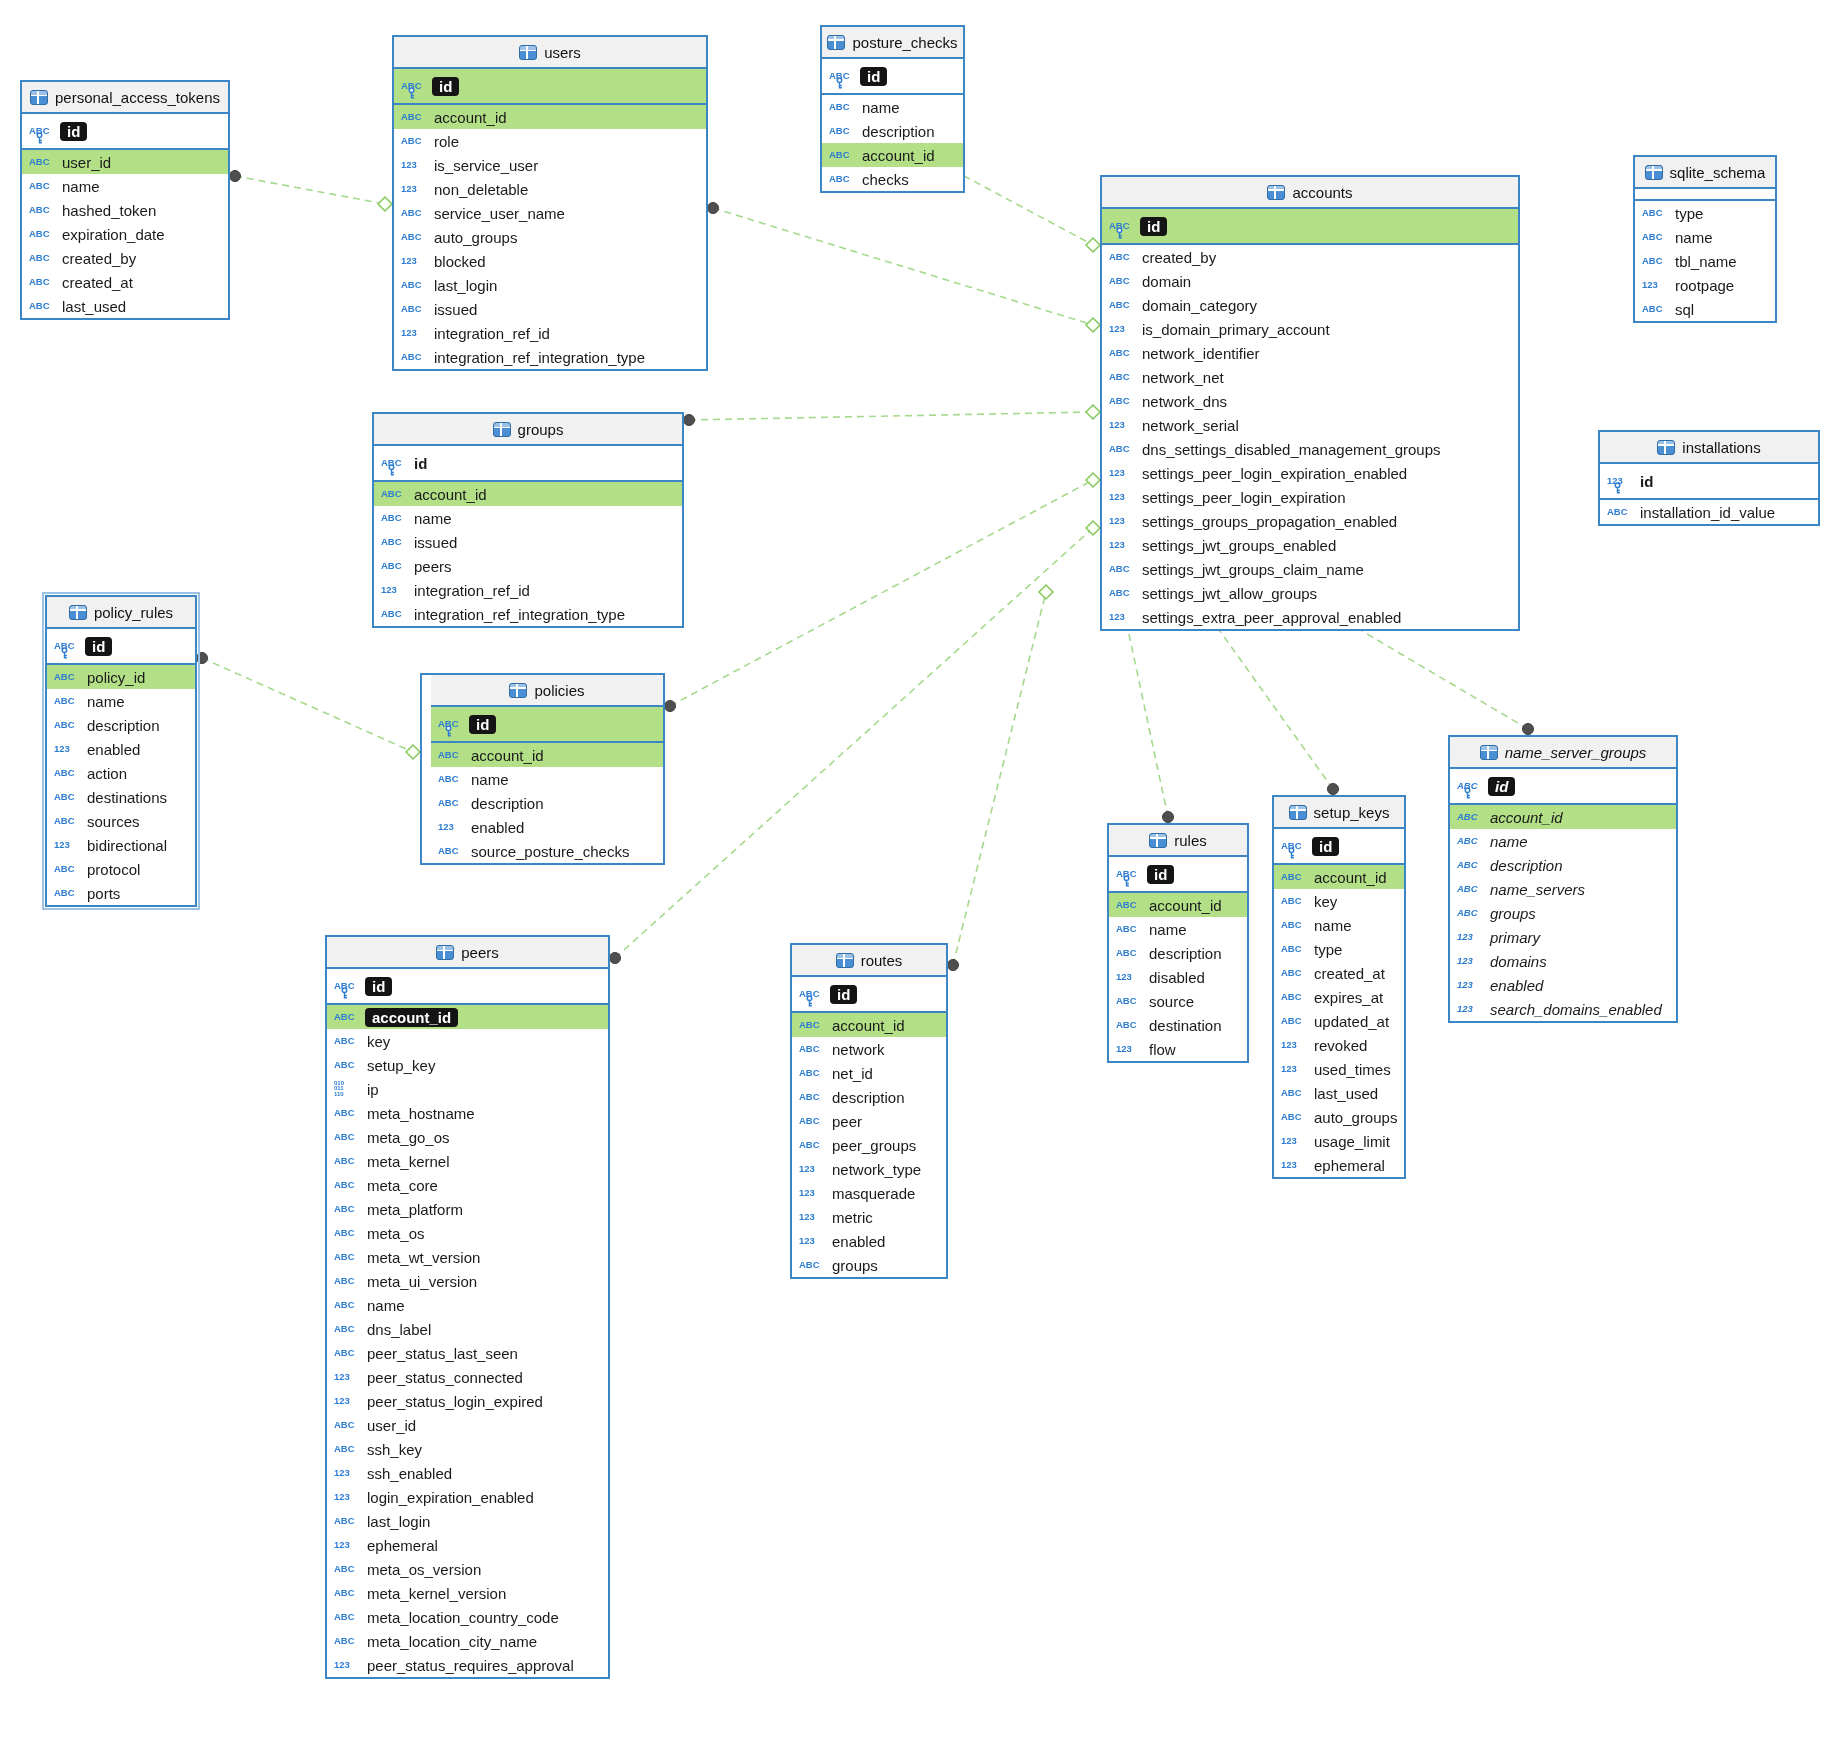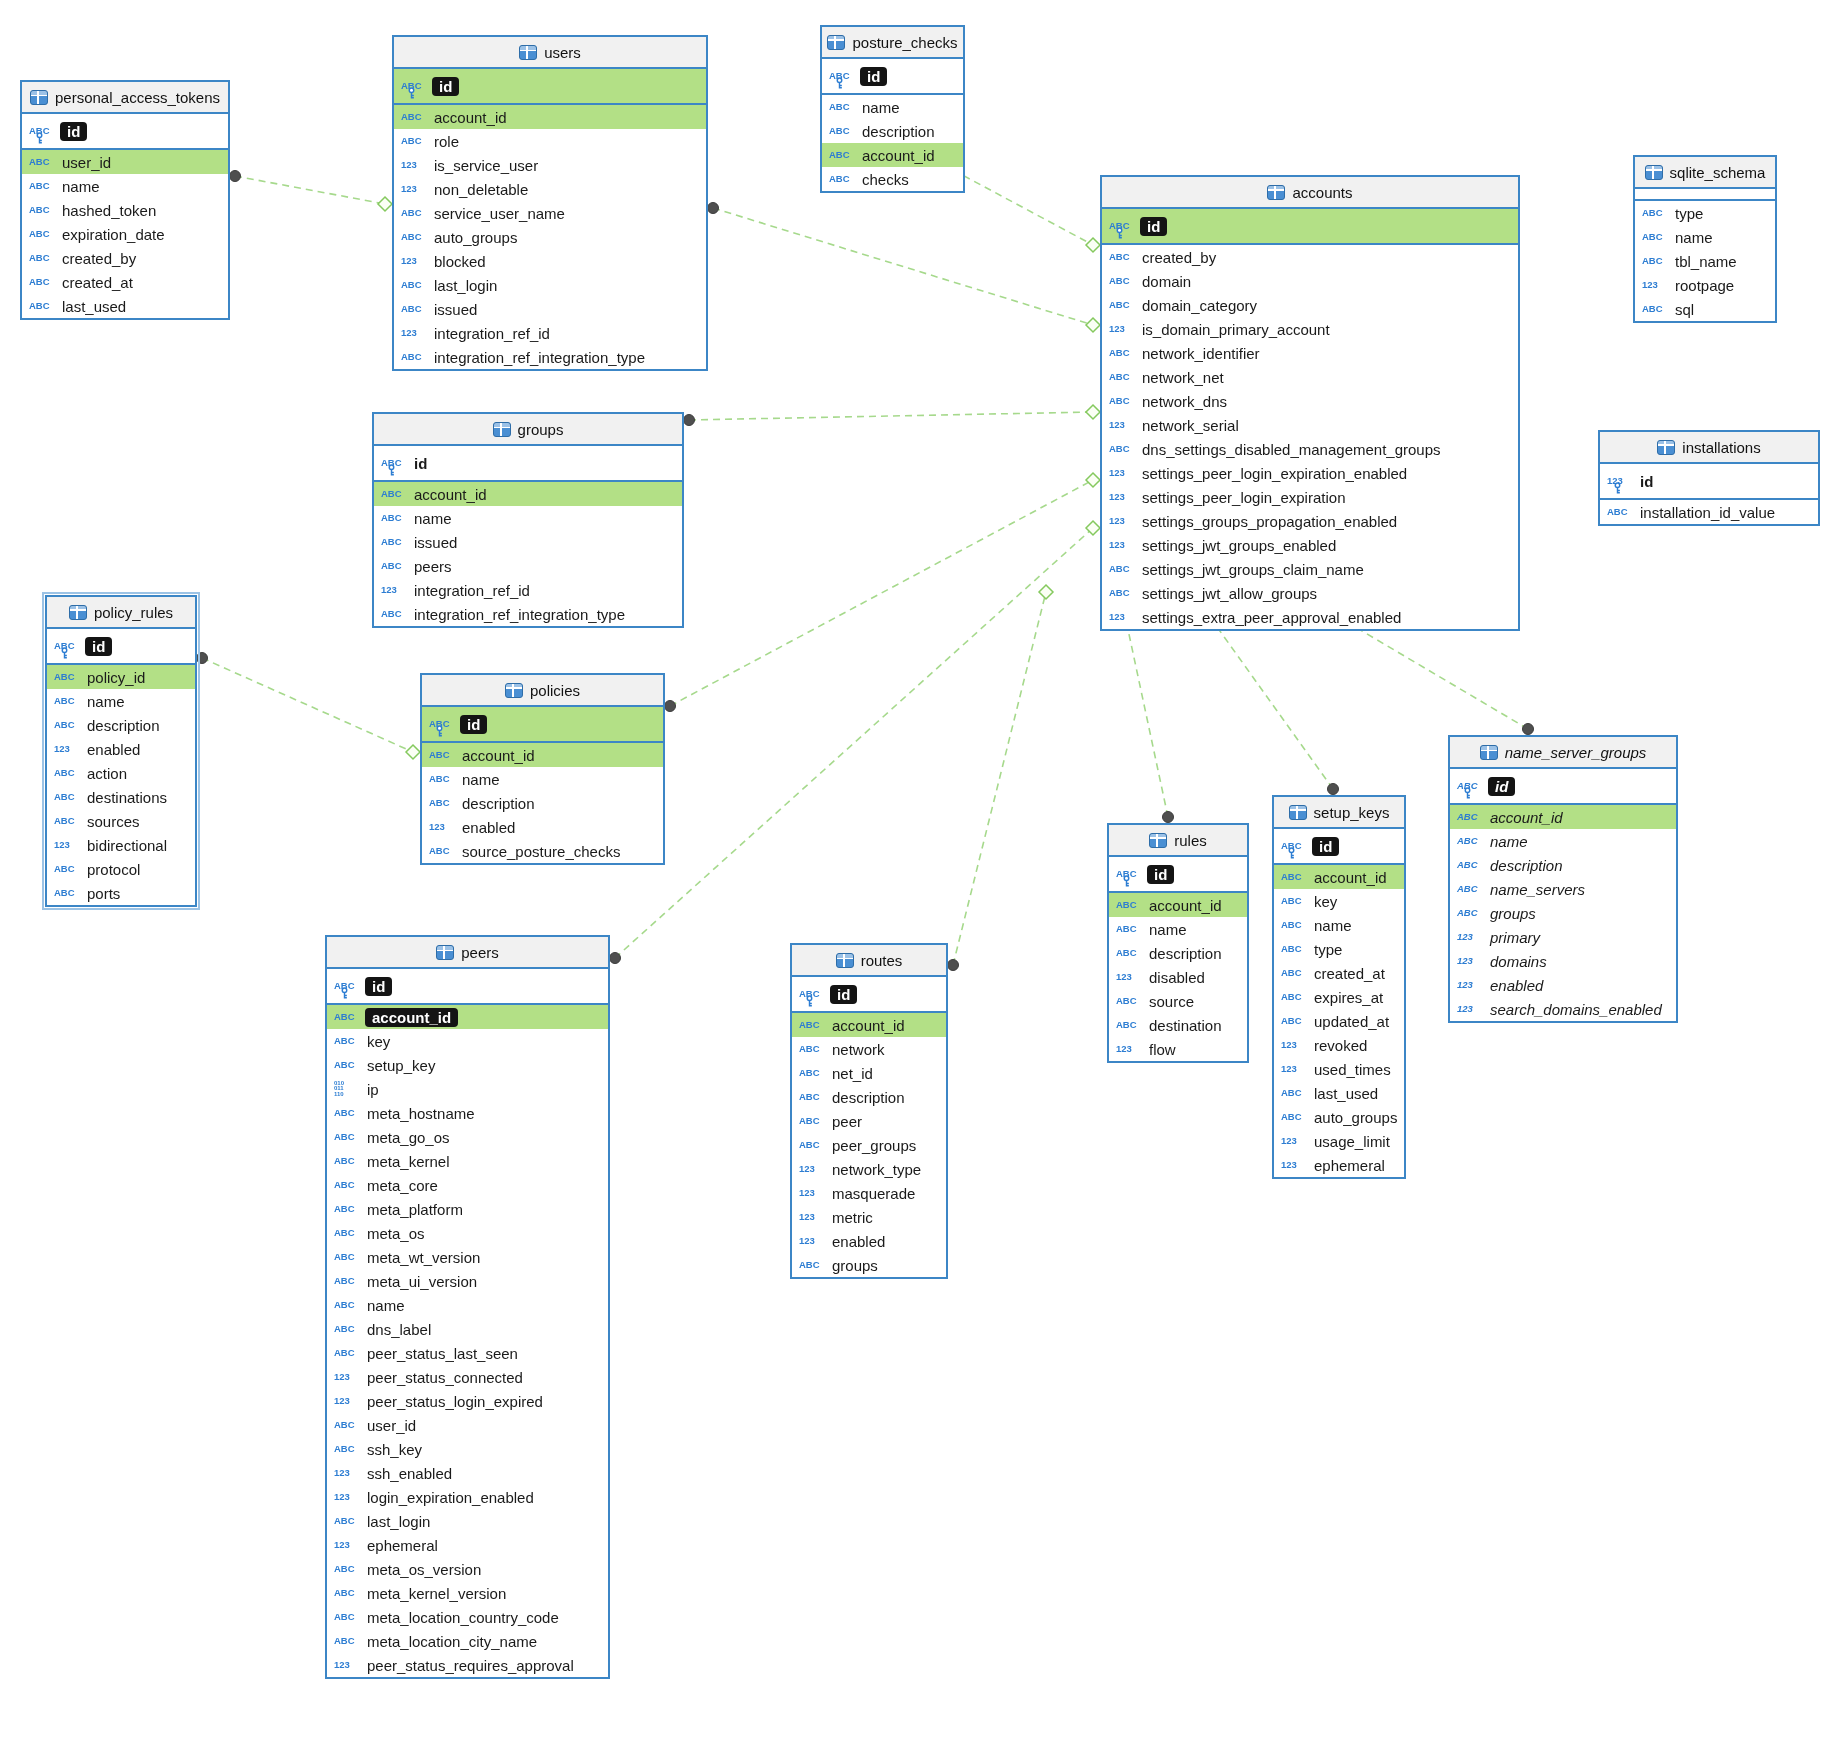--- a/index.html
+++ b/index.html
@@ -453,21 +453,21 @@
         <div class="row">
           <span class="dticon">ABC</span>
           <span class="cname">protocol</span>
         </div>
         <div class="row">
           <span class="dticon">ABC</span>
           <span class="cname">ports</span>
         </div>
       </div>
     </div>
-    <div class="table" style="left: 420px; top: 673px; width: 245px;">
+    <div class="table" style="left: 420px; top: 673px; width: 245px; padding-left: 9px;">
       <div class="thead">
         <span class="ticon"></span>
         <span class="tname">policies</span>
       </div>
       <div class="pksec">
         <div class="pkrow hl">
           <span class="dticon">ABC<span class="keyov"><svg width="9" height="13" viewBox="0 0 10 14">
                 <circle cx="5" cy="3.4" r="2.5" fill="#fff" stroke="#2d7dd2" stroke-width="1.6"></circle>
                 <path d="M5 5.9 V12.6 M5 9.2 H7.6 M5 11.8 H7.6" stroke="#2d7dd2" stroke-width="1.6" fill="none"></path>
               </svg></span></span>

